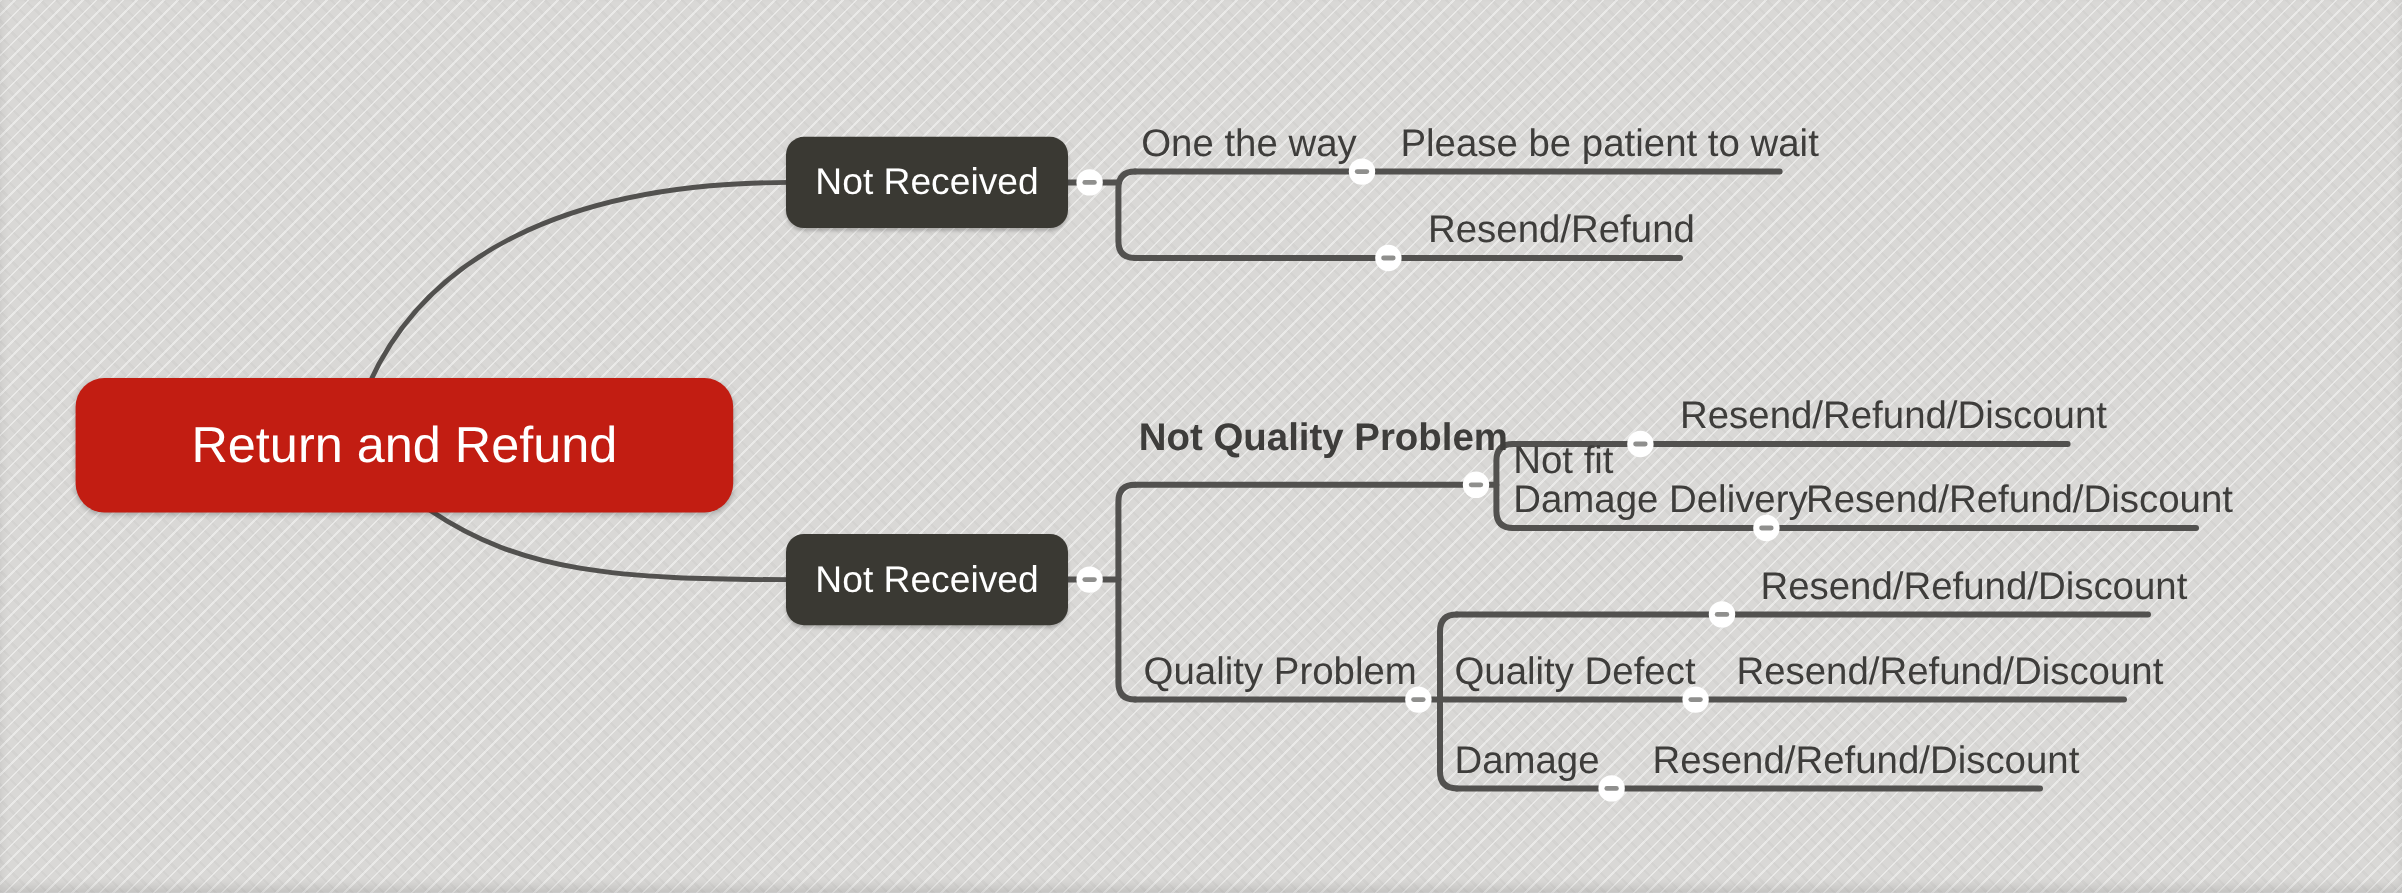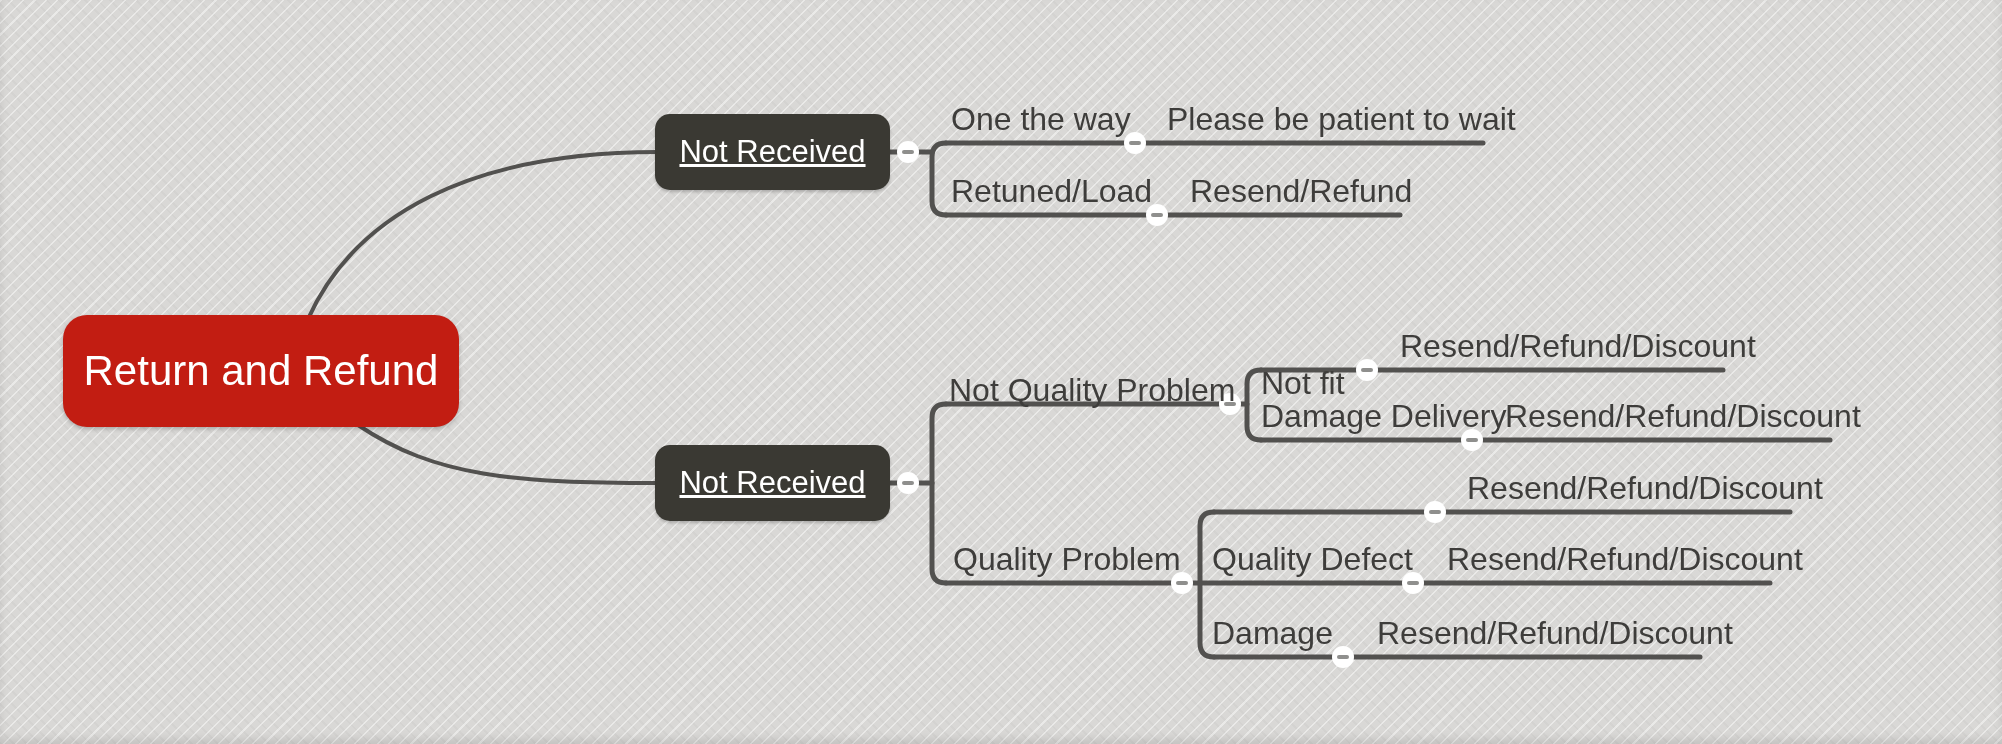--- a/index.html
+++ b/index.html
@@ -18,28 +18,28 @@
   .connector-layer path.line{stroke:var(--c-line,#52514f);stroke-width:5;fill:none;stroke-linecap:round;}
   .connector-layer path.curve{stroke:var(--c-line,#52514f);stroke-width:4;fill:none;stroke-linecap:round;}
   .collapse circle{fill:var(--c-collapse_bg,#ffffff);}
   .collapse rect{fill:var(--c-collapse_glyph,#8f8f8d);}
   .collapse{cursor:pointer;}
   .node-box{
     position:absolute;display:flex;align-items:center;justify-content:center;
     box-sizing:border-box;white-space:nowrap;cursor:pointer;
   }
   .root-box{
-    left:63px;top:315px;width:396px;height:112px;border-radius:24px;
+    left:63px;top:315px;width:548px;height:112px;border-radius:24px;
     background:var(--c-root_bg,#c21d12);color:var(--c-root_text,#ffffff);
     font-size:42px;box-shadow:0 2px 4px rgba(0,0,0,0.22);
   }
   .branch-box{
     width:235px;height:76px;border-radius:15px;
     background:var(--c-branch_bg,#3a3933);color:var(--c-branch_text,#ffffff);
-    font-size:31px;box-shadow:0 2px 3px rgba(0,0,0,0.20);text-decoration:underline;
+    font-size:31px;box-shadow:0 2px 3px rgba(0,0,0,0.20);
   }
   .branch-top{left:655px;top:114px;}
   .branch-bottom{left:655px;top:445px;}
   .lbl{
     position:absolute;font-size:32px;line-height:38px;
     color:var(--c-topic_text,#3e3d3b);white-space:nowrap;cursor:pointer;
   }
 </style>
 </head>
 <body>
@@ -127,24 +127,23 @@
     </g>
   </svg>
 
   <div class="node-box root-box">Return and Refund</div>
 
   <div class="node-box branch-box branch-top">Not Received</div>
   <div class="node-box branch-box branch-bottom">Not Received</div>
 
   <div class="lbl" style="left:951px;top:100px;">One the way</div>
   <div class="lbl" style="left:1167px;top:100px;">Please be patient to wait</div>
-  <div class="lbl" style="left:951px;top:172px;">Retuned/Load</div>
   <div class="lbl" style="left:1190px;top:172px;">Resend/Refund</div>
 
-  <div class="lbl" style="left:949px;top:371px;">Not Quality Problem</div>
+  <div class="lbl" style="left:949px;top:345px;font-weight:bold;">Not Quality Problem</div>
   <div class="lbl" style="left:1261px;top:327px;margin-top:37px;">Not fit</div>
   <div class="lbl" style="left:1400px;top:327px;">Resend/Refund/Discount</div>
   <div class="lbl" style="left:1261px;top:397px;">Damage Delivery</div>
   <div class="lbl" style="left:1505px;top:397px;">Resend/Refund/Discount</div>
 
   <div class="lbl" style="left:953px;top:540px;">Quality Problem</div>
   <div class="lbl" style="left:1467px;top:469px;">Resend/Refund/Discount</div>
   <div class="lbl" style="left:1212px;top:540px;">Quality Defect</div>
   <div class="lbl" style="left:1447px;top:540px;">Resend/Refund/Discount</div>
   <div class="lbl" style="left:1212px;top:614px;">Damage</div>

